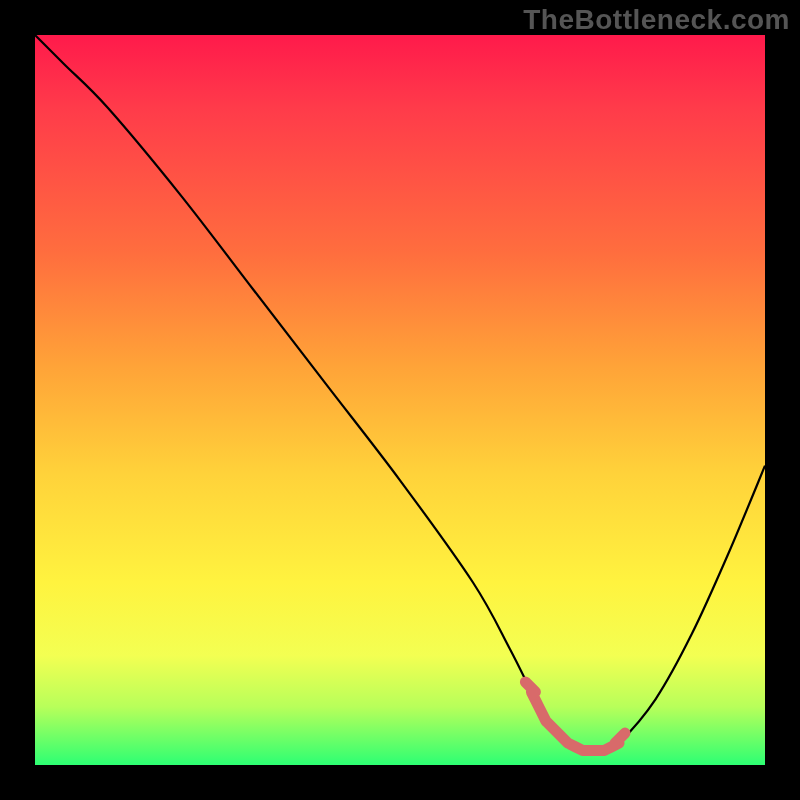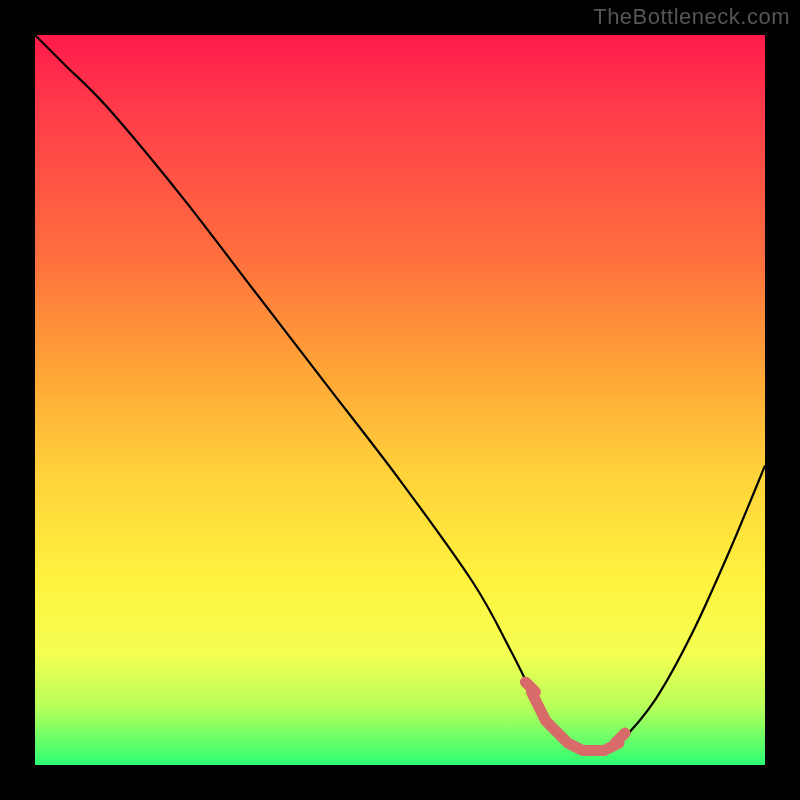--- a/index.html
+++ b/index.html
@@ -15,22 +15,22 @@
     position: relative;
     width: 800px;
     height: 800px;
     background: #000;
   }
   .watermark {
     position: absolute;
     top: 4px;
     right: 10px;
     color: #555;
-    font-size: 22px;
-    font-weight: normal;
+    font-size: 28px;
+    font-weight: bold;
     letter-spacing: 0.5px;
     z-index: 5;
   }
   .plot {
     position: absolute;
     left: 35px;
     top: 35px;
     width: 730px;
     height: 730px;
     background: linear-gradient(to bottom,

